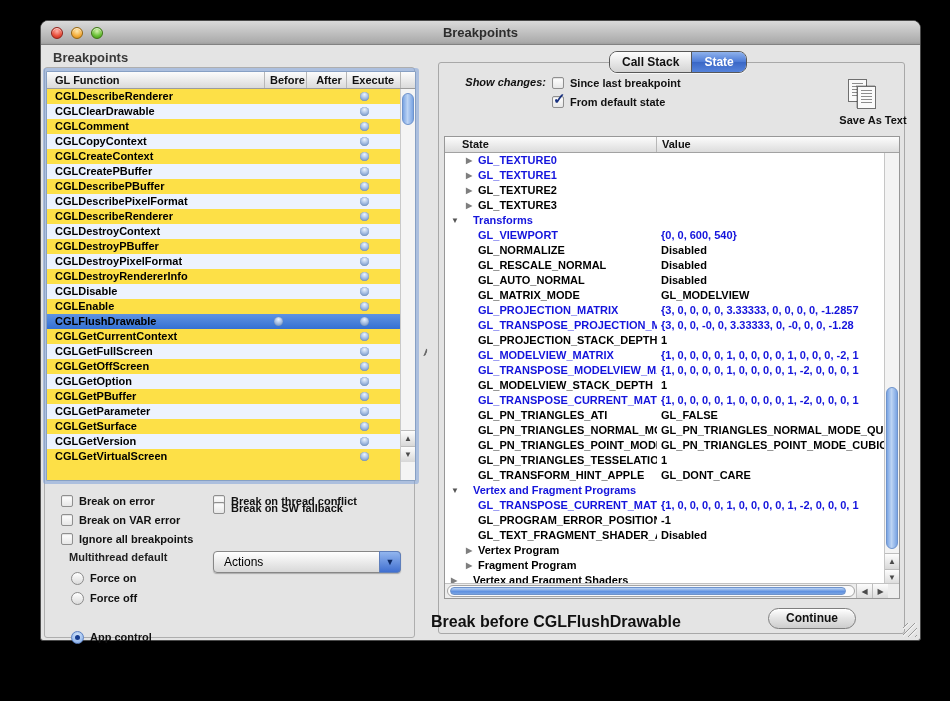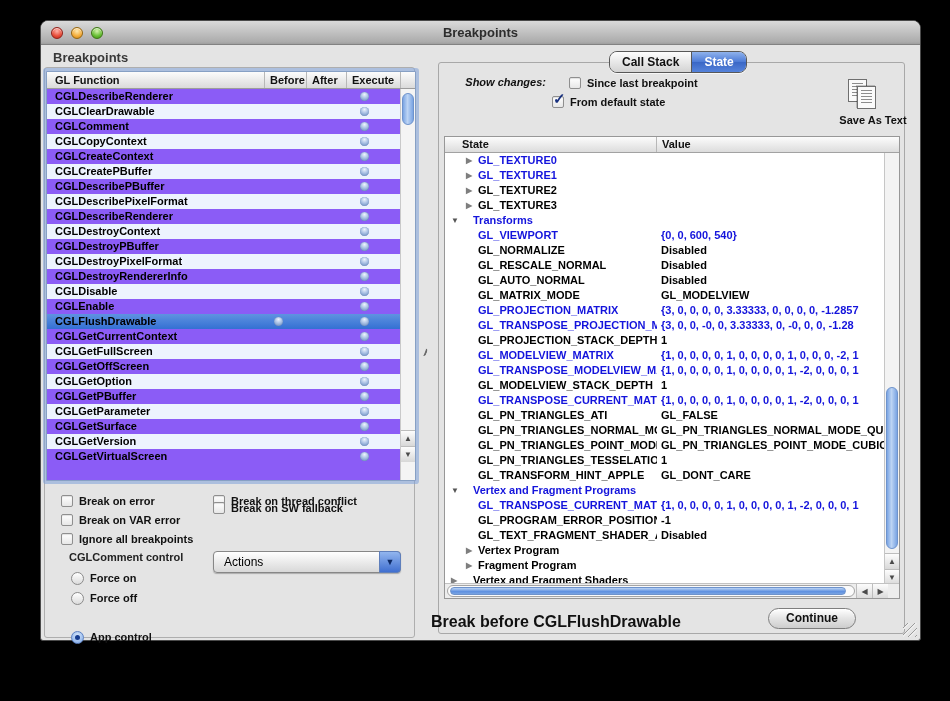--- a/index.html
+++ b/index.html
@@ -16,26 +16,26 @@
   .lights { position:absolute; left:10px; top:6px; display:flex; gap:8px; }
   .light { width:12px; height:12px; border-radius:50%; box-shadow:inset 0 1px 1px rgba(255,255,255,.7); }
   .light.red    { background:radial-gradient(circle at 50% 30%,#FFB2A9,#E84B38 60%,#B4271A); border:1px solid #92201A;}
   .light.yellow { background:radial-gradient(circle at 50% 30%,#FFE9B0,#F5AC38 60%,#C67E17); border:1px solid #96660F;}
   .light.green  { background:radial-gradient(circle at 50% 30%,#D6F3AE,#64BE30 60%,#3F8C17); border:1px solid #3D7713;}
   
   .group-left { position:absolute; left:3px; top:46px; width:371px; height:571px;
                 border:1px solid #AEAEAE; border-radius:3px; }
   .section-label { position:absolute; left:12px; top:29px; font-size:13px; font-weight:bold; color:#383838; }
   .gl-table { position:absolute; left:5px; top:50px; width:370px; height:410px;
-              background:#8b5cf6; border:1px solid #87A0C4; border-radius:1px;
+              background:#fde047; border:1px solid #87A0C4; border-radius:1px;
               box-shadow:0 0 0 3px rgba(125,161,216,.55); overflow:hidden; }
   .gl-head { display:flex; height:17px; background:linear-gradient(#FCFCFC,#DADADA);
              border-bottom:1px solid #9C9C9C; font-size:11px; font-weight:bold; color:#111; }
   .gh { line-height:16px; padding-left:8px; border-right:1px solid #B7B7B7; overflow:hidden; white-space:nowrap; }
-  .gh1{ width:218px; } .gh2{ width:42px; padding-left:5px; } .gh3{ width:40px; padding-left:5px; }
+  .gh1{ width:218px; } .gh2{ width:42px; padding-left:5px; } .gh3{ width:40px; padding-left:5px;text-align:center; }
   .gh4{ width:54px; padding-left:5px; } .gh5{ flex:1; border-right:none; }
   .gl-rows { position:absolute; left:0; top:17px; width:354px; }
   .gl-row { height:15px; line-height:15px; font-size:11px; font-weight:bold; color:#000;
             padding-left:8px; position:relative; white-space:nowrap; overflow:hidden; }
   .gl-row:nth-child(even){ background:#EDF3FE; }
   .gl-row.selected { background:linear-gradient(#5F93E1,#3470D3); color:#000; }
   .orb { position:absolute; top:3px; width:9px; height:9px; border-radius:50%;
          background:radial-gradient(circle at 50% 28%,#EDF4FD 0%,#B2C8E8 40%,#7E9DCB 78%,#6E8EBE);
          box-shadow:inset 0 0 1px #5D7DAC; }
   .orb.exec { left:313px; } .orb.before { left:227px; }
@@ -196,21 +196,21 @@
   </div>
   <div class="cbx" style="left:172px;top:473px;">
     <span class="cb"></span>
     <span>Break on thread conflict</span>
   </div>
   <div class="cbx" style="left:172px;top:480px;">
     <span class="cb"></span>
     <span>Break on SW fallback</span>
   </div>
 
-  <div class="mt-label">CGLComment control</div>
+  <div class="mt-label">Multithread default</div>
   <div class="rad" style="left:30px;top:550px;">
     <span class="rdot"></span>
     <span>Force on</span>
   </div>
   <div class="rad" style="left:30px;top:570px;">
     <span class="rdot"></span>
     <span>Force off</span>
   </div>
   <div class="rad" style="left:30px;top:590px;margin-top:19px;">
     <span class="rdot selected"></span>
@@ -222,21 +222,21 @@
     <div class="popup-cap">▼</div>
   </div>
 
   <div class="group-right"></div>
   <div class="tabs">
     <div class="tab">Call Stack</div>
     <div class="tab active">State</div>
   </div>
 
   <div class="sc-label">Show changes:</div>
-  <div class="cbx" style="left:528px;top:55px;">
+  <div class="cbx" style="left:511px;top:55px;">
     <span class="cb"></span>
     <span>Since last breakpoint</span>
   </div>
   <div class="cbx" style="left:511px;top:74px;">
     <span class="cb checked">
         <span class="mark">✓</span>
       </span>
     <span>From default state</span>
   </div>
 

